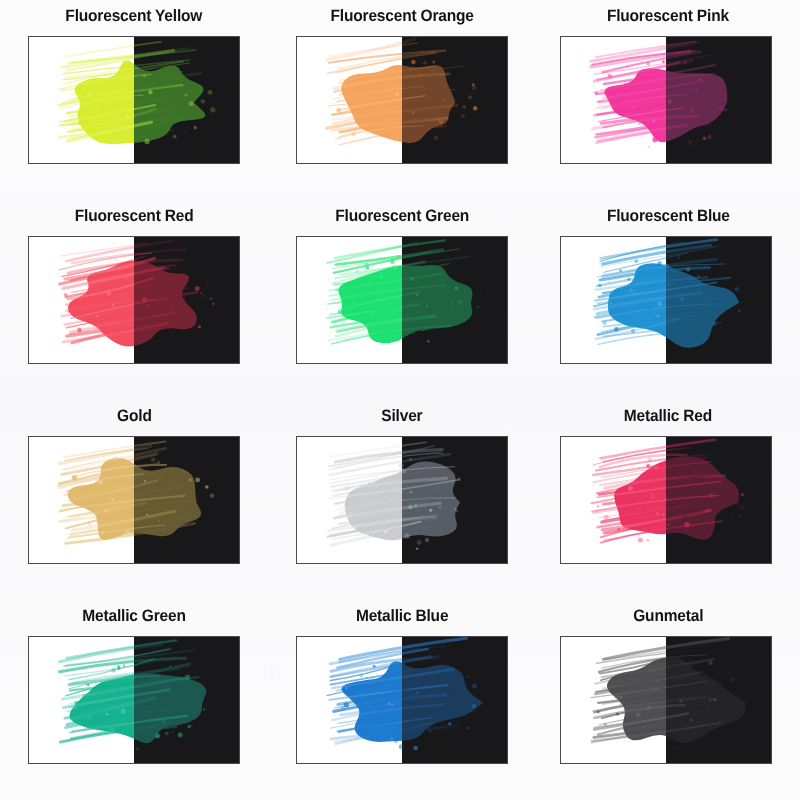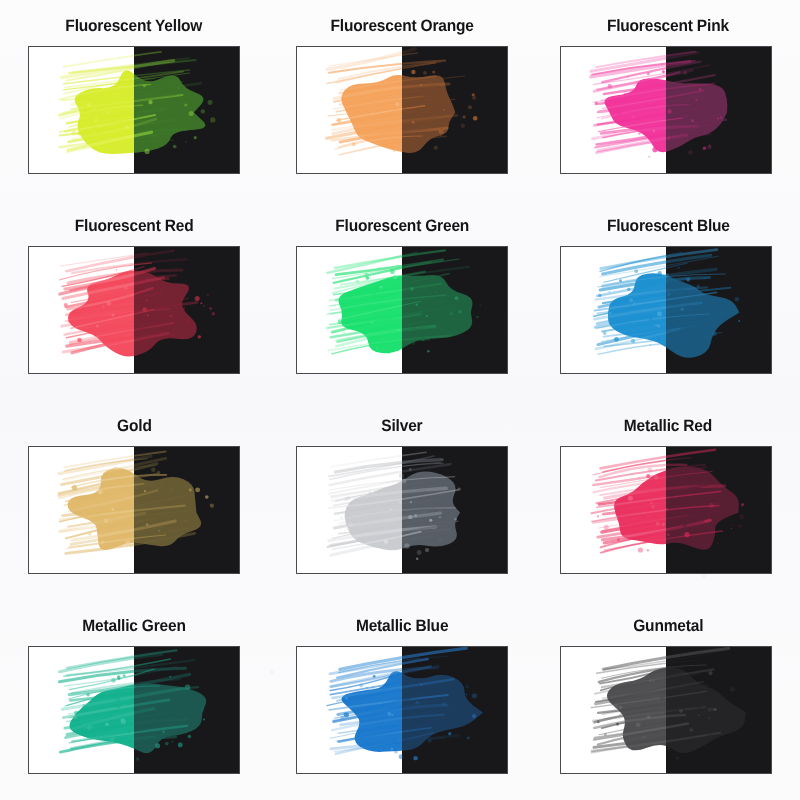--- a/index.html
+++ b/index.html
@@ -38,21 +38,21 @@
     width: 800px;
     height: 800px;
     box-sizing: border-box;
   }
   .swatch-cell {
     position: relative;
     display: flex;
     flex-direction: column;
     align-items: center;
     justify-content: flex-start;
-    padding-top: 18px;
+    padding-top: 8px;
     box-sizing: border-box;
   }
   .swatch-label {
     font-size: 16.5px;
     font-weight: bold;
     color: #141416;
     letter-spacing: -0.2px;
     line-height: 1;
     margin-bottom: 11px;
     white-space: nowrap;

